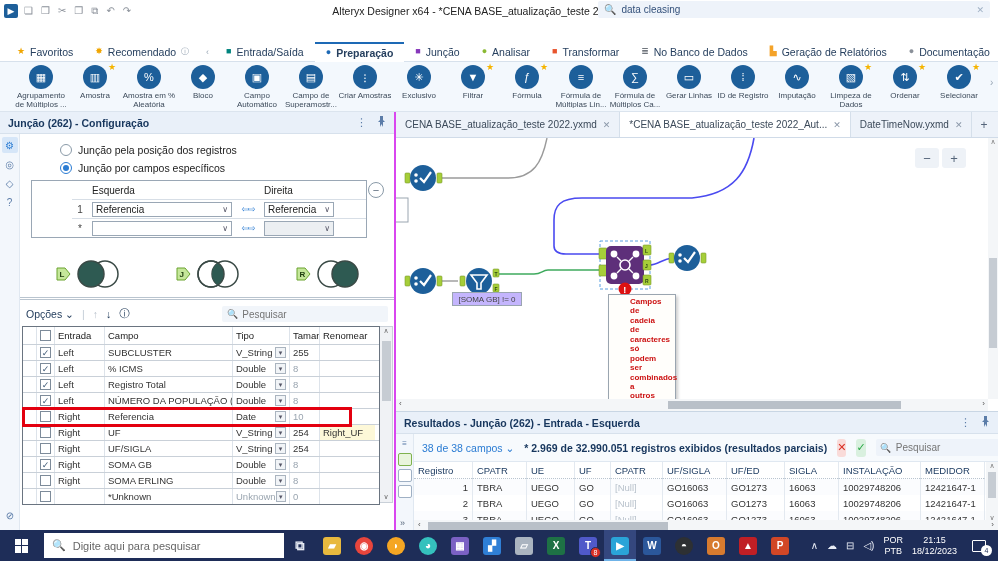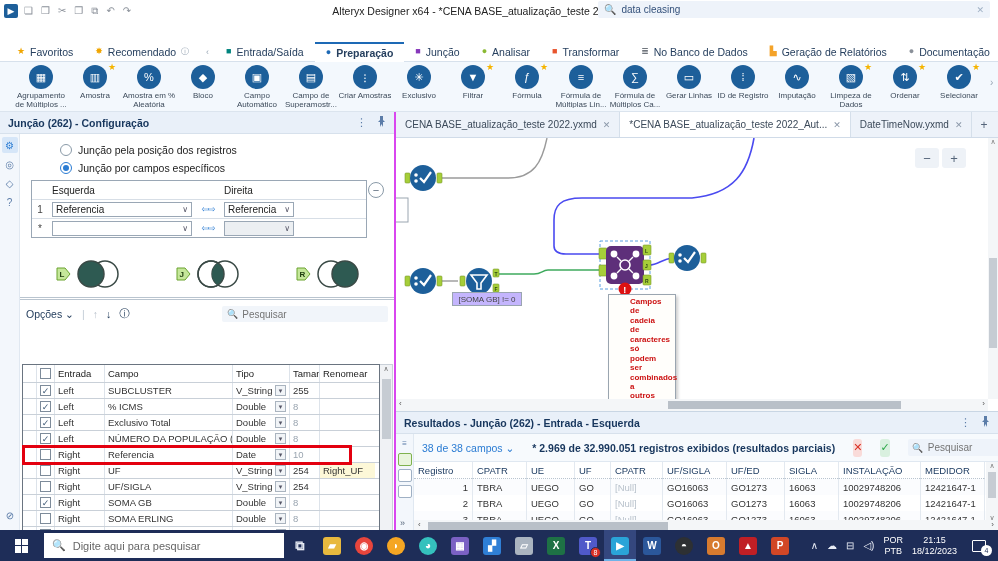--- a/index.html
+++ b/index.html
@@ -50,21 +50,21 @@
   #lp-strip .sico { width:16px; height:16px; margin:3px auto; display:flex; align-items:center; justify-content:center; font-size:10px; color:#5b7ca8; border-radius:2px; }
   #lp-strip .sico.sel { background:#d6e6f8; color:#2b7cd3; }
   #lp-strip .sico.bottom { position:absolute; bottom:4px; left:2px; }
   #lp-content { position:absolute; left:20px; top:22px; right:0; bottom:0; }
 
   .radio-row { position:absolute; left:8px; display:flex; align-items:center; gap:6px; font-size:10.5px; color:#222;margin-left:32px; }
   .rdot { width:12px; height:12px; border:1px solid #8a9aa8; border-radius:50%; background:#fff; position:relative; }
   .rdot.on { border-color:#2b7cd3; }
   .rdot.on::after { content:""; position:absolute; left:2px; top:2px; width:6px; height:6px; background:#2b7cd3; border-radius:50%; }
 
-  #join-table { position:absolute; left:11px; top:46px; width:336px; border:1px solid #9aa7b5; background:#fff; }
+  #join-table { position:absolute; left:11px; top:46px; width:336px; border:1px solid #9aa7b5; background:#fff;padding-left:40px; }
   .jt-row { display:grid; grid-template-columns:16px 148px 24px 78px 68px; height:19px; align-items:center; border-top:1px solid #d7dee6; }
   .jt-row:first-child { border-top:none; height:18px; }
   .jt-head { font-size:10px; color:#222; }
   .jt-cell { padding:0 4px; font-size:10px; white-space:nowrap; overflow:hidden; }
   .jt-num { text-align:center; color:#444; }
   .dd { height:15px; border:1px solid #9aa7b5; background:#fff; display:flex; align-items:center; font-size:10px; padding:0 3px; color:#222; }
   .dd .car { margin-left:auto; color:#556; font-size:8px; }
   .dd.dis { background:#eceff2; }
   .arrows { color:#2b7cd3; font-size:9px; text-align:center; letter-spacing:-1px; }
   #minus-btn { position:absolute; right:10px; top:48px; width:16px; height:16px; border:1px solid #8a9aa8; border-radius:50%; color:#5b6b7c; font-size:11px; display:flex; align-items:center; justify-content:center; background:#fff; }
@@ -73,21 +73,21 @@
   .venn-item { position:absolute; display:flex; align-items:center; gap:2px; }
 
   #lp-divider { position:absolute; left:0; top:163px; width:100%; border-top:1px solid #b9c4cf; border-bottom:1px solid #b9c4cf; height:3px; }
 
   #opts-row { position:absolute; left:6px; top:170px; right:6px; height:20px; display:flex; align-items:center; gap:8px; font-size:10.5px; color:#27405f; }
   #opts-row .vbar { color:#c2ccd6; }
   #opts-row .dim { color:#b9c2cc; }
   #opts-search { margin-left:auto; width:166px; height:16px; background:#f1f5fa; display:flex; align-items:center; padding:0 5px; border-radius:2px; }
   #opts-search input { flex:1; border:none; background:transparent; outline:none; font-size:10px; font-family:"Liberation Sans",sans-serif; }
 
-  #fields-wrap { position:absolute; left:2px; top:192px; width:372px;margin-top:38px; }
+  #fields-wrap { position:absolute; left:2px; top:192px; width:372px; }
   #fields-table { width:358px; border:1px solid #6a7480; background:#fff; float:left; }
   .ft-row { display:grid; grid-template-columns:13px 18px 50px 128px 57px 30px 56px; height:16px; align-items:center; border-top:1px solid #c9d0d8; font-size:9.5px; }
   .ft-row.head { border-top:none; height:17px; color:#222; }
   .ft-cell { padding:0 3px; white-space:nowrap; overflow:hidden; border-left:1px solid #dde3ea; height:100%; display:flex; align-items:center; }
   .ft-cell:first-child { border-left:none; }
   .cbx { width:11px; height:11px; border:1px solid #7d8b9a; background:#fff; margin:0 auto; font-size:9px; line-height:10px; text-align:center; color:#3d5875; }
   .tipo-dd { display:flex; align-items:center; width:100%; }
   .tipo-dd .car { margin-left:auto; width:11px; height:11px; border:1px solid #aab4bf; background:#f1f4f7; color:#556; font-size:7px; display:flex; align-items:center; justify-content:center; }
   .dimtx { color:#9aa5b0; }
   .yellow { background:#fdf8d8; }
@@ -111,21 +111,21 @@
   #cv-vscroll .thumb { position:absolute; left:1px; top:120px; width:8px; height:90px; background:#c6ccd3; }
   #cv-hscroll { position:absolute; left:0; top:287px; right:10px; height:12px; background:#f4f6f8; font-size:8px; color:#555; }
   #cv-hscroll .thumb { position:absolute; left:272px; top:2px; width:233px; height:8px; background:#b9c0c8; }
   #cv-hscroll .lt { position:absolute; left:3px; top:0px; } #cv-hscroll .rt { position:absolute; right:3px; top:0px; }
 
   #filter-note { position:absolute; left:56px; top:154px; width:70px; height:14px; border:1px solid #9aa5b0; background:#c4b5fd; font-size:8px; color:#444; text-align:center; line-height:13px; }
   #err-tip { position:absolute; left:212px; top:156px; width:68px; border:1px solid #9aa5b0; background:#fffefb; box-shadow:2px 2px 3px rgba(0,0,0,.2); padding:2px 21px; font-size:8px; font-weight:bold; color:#cc1212; line-height:1.18; }
 
   
   #results { position:absolute; left:0; top:299px; right:0; bottom:0; border-top:1px solid #c9d6e4; background:#fff; }
-  #res-toolbar { position:absolute; left:18px; top:22px; right:0; height:28px; background:#f7fafd; border-bottom:1px solid #e0e8f1; display:flex; align-items:center; padding:0 8px; gap:18px; }
+  #res-toolbar { position:absolute; left:18px; top:22px; right:0; height:28px; background:#f7fafd; border-bottom:1px solid #e0e8f1; display:flex; align-items:center; padding:0 8px; gap:10px; }
   #res-fields { color:#2b7cd3; font-size:10.5px; white-space:nowrap; }
   #res-records { color:#17365d; font-weight:bold; font-size:10.5px; white-space:nowrap; }
   .res-btn { width:22px; height:18px; border-radius:3px; display:flex; align-items:center; justify-content:center; font-size:11px; }
   .res-btn.x { background:#f9dbd9; color:#d93025; }
   .res-btn.ok { background:#d9f0df; color:#28a745; }
   #res-search { width:150px; height:17px; background:#eef3fa; display:flex; align-items:center; padding:0 5px; border-radius:2px; }
   #res-search input { flex:1; border:none; background:transparent; outline:none; font-size:10px; font-family:"Liberation Sans",sans-serif; }
   #res-strip { position:absolute; left:0; top:22px; width:18px; bottom:0; background:#f3f7fc; border-right:1px solid #e0e8f1; }
   .rs-ico { width:14px; height:13px; margin:3px auto; font-size:8px; display:flex; align-items:center; justify-content:center; color:#5b7ca8; border:1px solid transparent; }
   .rs-ico.box { border-color:#9fb0c4; border-radius:2px; background:#fff; }
@@ -492,21 +492,21 @@
               </div>
               <div class="ft-cell dimtx">8</div>
               <div class="ft-cell"></div>
             </div>
             <div class="ft-row">
               <div class="ft-cell"></div>
               <div class="ft-cell">
                 <div class="cbx">✓</div>
               </div>
               <div class="ft-cell">Left</div>
-              <div class="ft-cell">Exclusivo Total</div>
+              <div class="ft-cell">Registro Total</div>
               <div class="ft-cell">
                 <div class="tipo-dd">
                   <span>Double</span>
                   <span class="car">▾</span>
                 </div>
               </div>
               <div class="ft-cell dimtx">8</div>
               <div class="ft-cell"></div>
             </div>
             <div class="ft-row">

